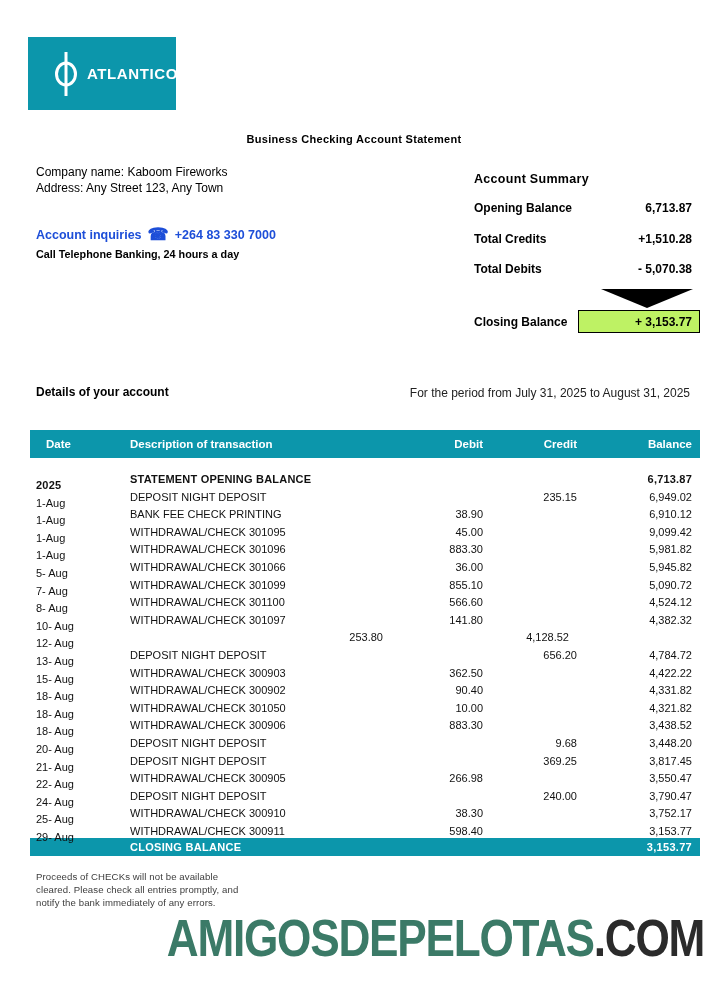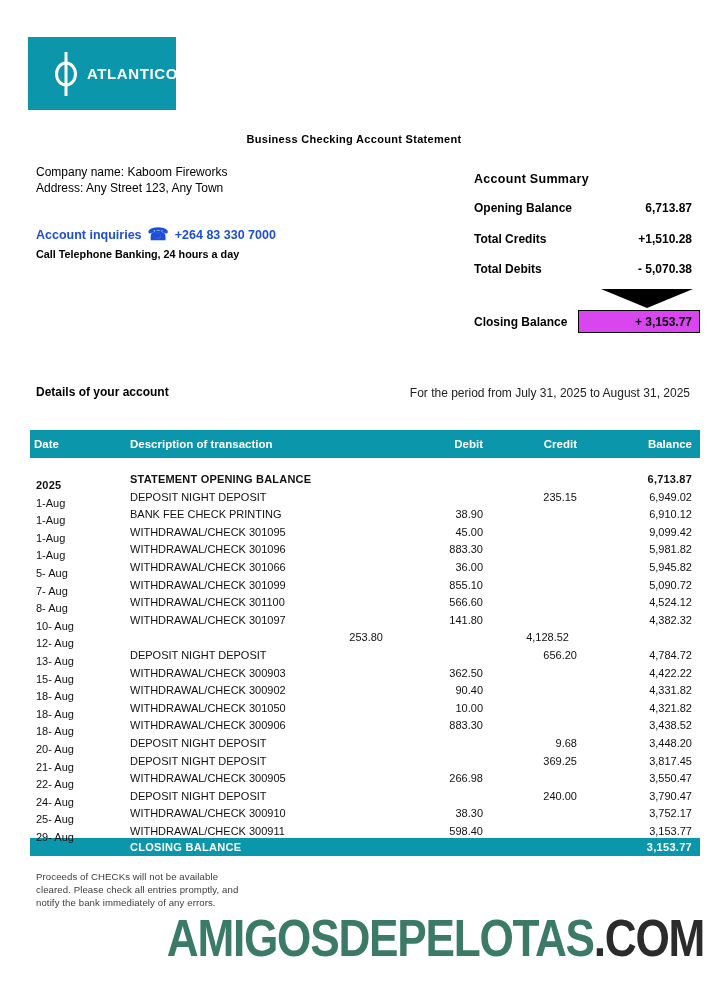--- a/index.html
+++ b/index.html
@@ -117,21 +117,21 @@
     left: 578px; top: 310px;
     width: 122px; height: 23px;
     border: 1.5px solid #000;
     display: flex;
     align-items: center;
     justify-content: flex-end;
     padding-right: 7px;
     font-weight: bold;
     font-size: 12px;
     color: #000;
-    background: #d946ef;
+    background: #bef264;
   }
 
   
   .details-heading {
     position: absolute;
     left: 36px; top: 385px;
     font-weight: bold;
     font-size: 12px;
     color: #000;
   }
@@ -153,21 +153,21 @@
     grid-template-columns: 100px 253px 100px 94px 1fr;
     align-items: center;
   }
   .t-header {
     background: #0c96ab;
     height: 28px;
     color: #ffffff;
     font-weight: bold;
     font-size: 11.5px;
   }
-  .t-header .c-date { padding-left: 4px; }
+  .t-header .c-date { padding-left: 16px; }
   .c-debit, .c-credit, .c-balance { text-align: right; }
   .c-balance { padding-right: 8px; }
   .t-body { margin-top: 9px; }
   .t-row {
     height: 17.6px;
     font-size: 11px;
     color: #111;
   }
   .t-row .c-date { padding-left: 6px; margin-top: 12px; }
   .t-row.bold { font-weight: bold; letter-spacing: 0.2px; }

